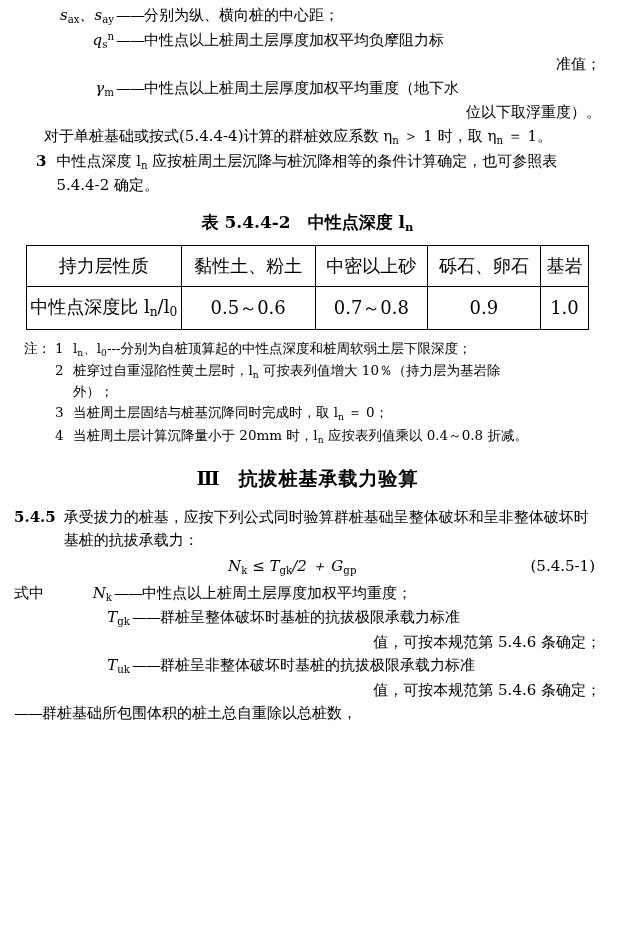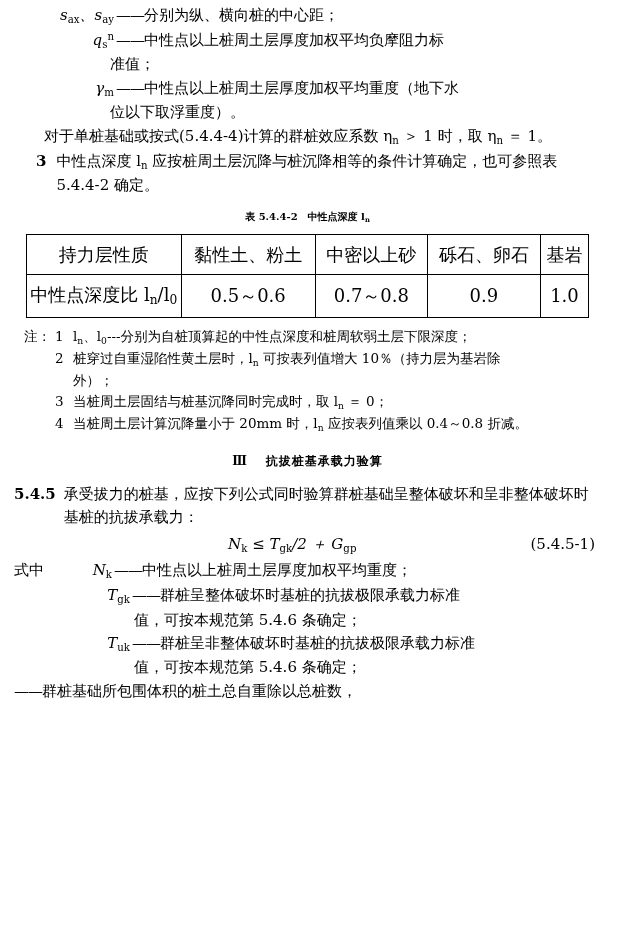--- a/index.html
+++ b/index.html
@@ -44,20 +44,21 @@
   .defdash {
     flex: 0 0 auto;
     white-space: nowrap;
     letter-spacing: -1px;
   }
   .deftext {
     flex: 1 1 auto;
   }
   .cont {
     text-indent: 0;
+    text-align: right;
   }
   .indent-1 { padding-left: 96px; }
   .indent-2 { padding-left: 120px; }
 
   p {
     margin: 0 0 1px 0;
   }
   .para {
     text-indent: 30px;
     margin-bottom: 2px;
@@ -73,21 +74,21 @@
   sup {
     font-size: 0.68em;
     vertical-align: 0.5em;
     font-style: normal;
   }
 
   
   .tbl-caption {
     text-align: center;
     font-weight: bold;
-    font-size: 10px;
+    font-size: 17px;
     margin: 12px 0 5px 0;
   }
   table.data {
     border-collapse: collapse;
     width: 96%;
     margin: 8px auto;
     font-size: 18px;
   }
   table.data td {
     border: 1px solid #000;
@@ -120,21 +121,21 @@
     text-align: left;
   }
   .note-body {
     flex: 1 1 auto;
   }
 
   
   .sec-head {
     text-align: center;
     font-weight: bold;
-    font-size: 12px;
+    font-size: 19px;
     margin: 18px 0 12px 0;
     letter-spacing: 1px;
   }
   .sec-head .numeral {
     margin-right: 18px;
   }
 
   
   .clause {
     margin-bottom: 2px;

